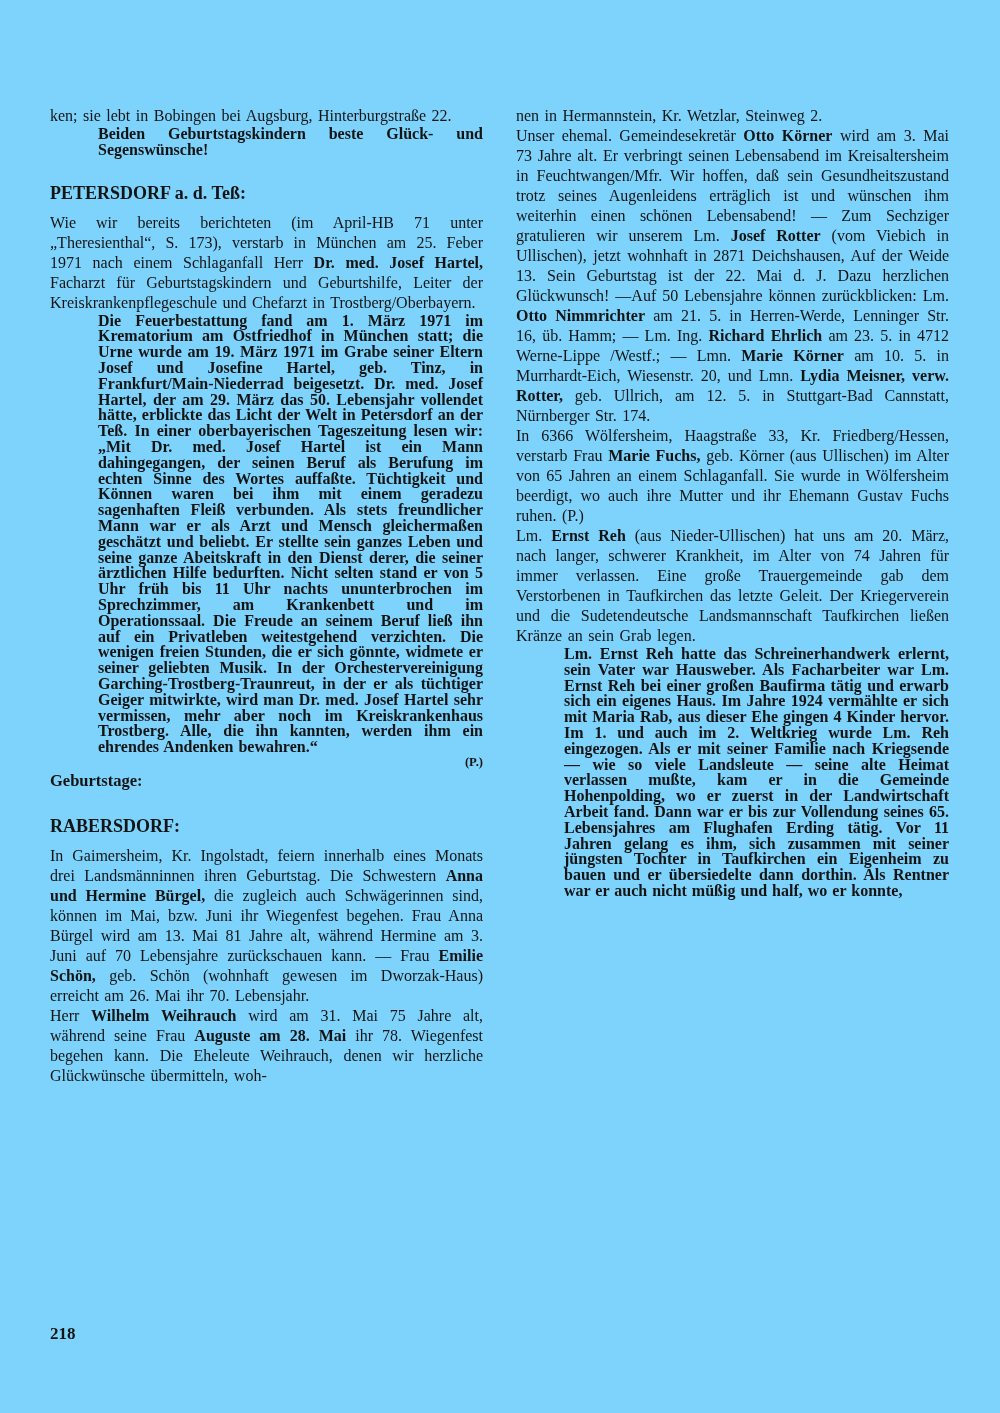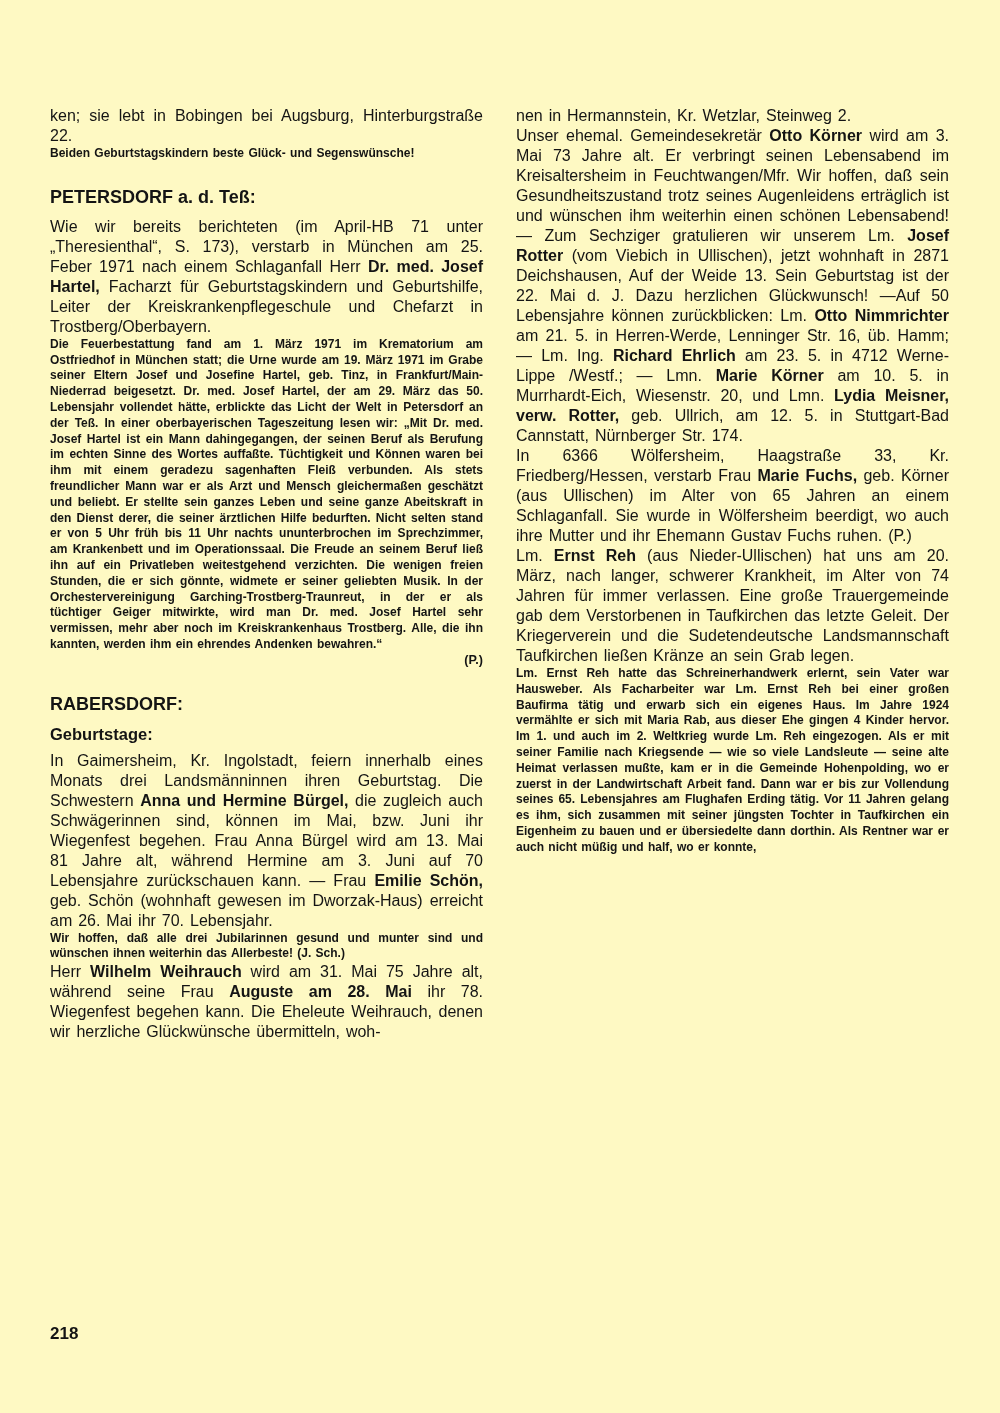--- a/index.html
+++ b/index.html
@@ -4,23 +4,23 @@
 <style>
   html, body {
     margin: 0;
     padding: 0;
     background: #ffffff;
   }
   .page {
     position: relative;
     width: 1000px;
     height: 1413px;
-    background: #fef9c3;
+    background: #7dd3fc;
     color: #141414;
-    font-family: Liberation Sans, sans-serif;
+    font-family: Liberation Serif, serif;
     overflow: hidden;
   }
   .columns {
     position: absolute;
     top: 106px;
     left: 50px;
     width: 900px;
     display: flex;
     gap: 33px;
   }
@@ -31,25 +31,26 @@
     margin: 0;
     padding: 0;
   }
   .body {
     font-size: 16px;
     line-height: 20px;
     text-align: justify;
     word-spacing: 1.5px;
   }
   .small {
-    font-size: 12px;
+    font-size: 16px;
     line-height: 15.8px;
     text-align: justify;
     font-weight: bold;
     word-spacing: 1px;
+    margin-left: 48px;
   }
   .small-right {
     font-size: 12.6px;
     line-height: 15.8px;
     text-align: right;
     font-weight: bold;
   }
   .heading {
     font-size: 18px;
     line-height: 22px;
@@ -83,24 +84,23 @@
 
 <div class="page">
   <div class="columns">
     <div class="col">
         <p class="blk body"><span>ken; sie lebt in Bobingen bei Augsburg, Hinterburgstraße 22.</span></p>
         <p class="blk small"><span>Beiden Geburtstagskindern beste Glück- und Segenswünsche!</span></p>
         <h2 class="blk heading"><span>PETERSDORF a. d. Teß:</span></h2>
         <p class="blk body"><span>Wie wir bereits berichteten (im April-HB 71 unter „Theresienthal“, S. 173), verstarb in München am 25. Feber 1971 nach einem Schlaganfall Herr </span><span class="b">Dr. med. Josef Hartel,</span><span> Facharzt für Geburtstagskindern und Geburtshilfe, Leiter der Kreiskrankenpflegeschule und Chefarzt in Trostberg/Oberbayern.</span></p>
         <p class="blk small"><span>Die Feuerbestattung fand am 1. März 1971 im Krematorium am Ostfriedhof in München statt; die Urne wurde am 19. März 1971 im Grabe seiner Eltern Josef und Josefine Hartel, geb. Tinz, in Frankfurt/Main-Niederrad beigesetzt. Dr. med. Josef Hartel, der am 29. März das 50. Lebensjahr vollendet hätte, erblickte das Licht der Welt in Petersdorf an der Teß. In einer oberbayerischen Tageszeitung lesen wir: „Mit Dr. med. Josef Hartel ist ein Mann dahingegangen, der seinen Beruf als Berufung im echten Sinne des Wortes auffaßte. Tüchtigkeit und Können waren bei ihm mit einem geradezu sagenhaften Fleiß verbunden. Als stets freundlicher Mann war er als Arzt und Mensch gleichermaßen geschätzt und beliebt. Er stellte sein ganzes Leben und seine ganze Abeitskraft in den Dienst derer, die seiner ärztlichen Hilfe bedurften. Nicht selten stand er von 5 Uhr früh bis 11 Uhr nachts ununterbrochen im Sprechzimmer, am Krankenbett und im Operationssaal. Die Freude an seinem Beruf ließ ihn auf ein Privatleben weitestgehend verzichten. Die wenigen freien Stunden, die er sich gönnte, widmete er seiner geliebten Musik. In der Orchestervereinigung Garching-Trostberg-Traunreut, in der er als tüchtiger Geiger mitwirkte, wird man Dr. med. Josef Hartel sehr vermissen, mehr aber noch im Kreiskrankenhaus Trostberg. Alle, die ihn kannten, werden ihm ein ehrendes Andenken bewahren.“</span></p>
         <p class="blk small-right"><span>(P.)</span></p>
+        <h2 class="blk subheading"><span>Geburtstage:</span></h2>
         <h2 class="blk heading"><span>RABERSDORF:</span></h2>
-        <h2 class="blk subheading"><span>Geburtstage:</span></h2>
         <p class="blk body"><span>In Gaimersheim, Kr. Ingolstadt, feiern innerhalb eines Monats drei Landsmänninnen ihren Geburtstag. Die Schwestern </span><span class="b">Anna und Hermine Bürgel,</span><span> die zugleich auch Schwägerinnen sind, können im Mai, bzw. Juni ihr Wiegenfest begehen. Frau Anna Bürgel wird am 13. Mai 81 Jahre alt, während Hermine am 3. Juni auf 70 Lebensjahre zurückschauen kann. — Frau </span><span class="b">Emilie Schön,</span><span> geb. Schön (wohnhaft gewesen im Dworzak-Haus) erreicht am 26. Mai ihr 70. Lebensjahr.</span></p>
-        <p class="blk small"><span>Wir hoffen, daß alle drei Jubilarinnen gesund und munter sind und wünschen ihnen weiterhin das Allerbeste! (J. Sch.)</span></p>
         <p class="blk body"><span>Herr </span><span class="b">Wilhelm Weihrauch</span><span> wird am 31. Mai 75 Jahre alt, während seine Frau </span><span class="b">Auguste am 28. Mai</span><span> ihr 78. Wiegenfest begehen kann. Die Eheleute Weihrauch, denen wir herzliche Glückwünsche übermitteln, woh-</span></p>
       </div>
     <div class="col">
         <p class="blk body"><span>nen in Hermannstein, Kr. Wetzlar, Steinweg 2.</span></p>
         <p class="blk body"><span>Unser ehemal. Gemeindesekretär </span><span class="b">Otto Körner</span><span> wird am 3. Mai 73 Jahre alt. Er verbringt seinen Lebensabend im Kreisaltersheim in Feuchtwangen/Mfr. Wir hoffen, daß sein Gesundheitszustand trotz seines Augenleidens erträglich ist und wünschen ihm weiterhin einen schönen Lebensabend! — Zum Sechziger gratulieren wir unserem Lm. </span><span class="b">Josef Rotter</span><span> (vom Viebich in Ullischen), jetzt wohnhaft in 2871 Deichshausen, Auf der Weide 13. Sein Geburtstag ist der 22. Mai d. J. Dazu herzlichen Glückwunsch! —Auf 50 Lebensjahre können zurückblicken: Lm. </span><span class="b">Otto Nimmrichter</span><span> am 21. 5. in Herren-Werde, Lenninger Str. 16, üb. Hamm; — Lm. Ing. </span><span class="b">Richard Ehrlich</span><span> am 23. 5. in 4712 Werne-Lippe /Westf.; — Lmn. </span><span class="b">Marie Körner</span><span> am 10. 5. in Murrhardt-Eich, Wiesenstr. 20, und Lmn. </span><span class="b">Lydia Meisner, verw. Rotter,</span><span> geb. Ullrich, am 12. 5. in Stuttgart-Bad Cannstatt, Nürnberger Str. 174.</span></p>
         <p class="blk body"><span>In 6366 Wölfersheim, Haagstraße 33, Kr. Friedberg/Hessen, verstarb Frau </span><span class="b">Marie Fuchs,</span><span> geb. Körner (aus Ullischen) im Alter von 65 Jahren an einem Schlaganfall. Sie wurde in Wölfersheim beerdigt, wo auch ihre Mutter und ihr Ehemann Gustav Fuchs ruhen. (P.)</span></p>
         <p class="blk body"><span>Lm. </span><span class="b">Ernst Reh</span><span> (aus Nieder-Ullischen) hat uns am 20. März, nach langer, schwerer Krankheit, im Alter von 74 Jahren für immer verlassen. Eine große Trauergemeinde gab dem Verstorbenen in Taufkirchen das letzte Geleit. Der Kriegerverein und die Sudetendeutsche Landsmannschaft Taufkirchen ließen Kränze an sein Grab legen.</span></p>
         <p class="blk small"><span>Lm. Ernst Reh hatte das Schreinerhandwerk erlernt, sein Vater war Hausweber. Als Facharbeiter war Lm. Ernst Reh bei einer großen Baufirma tätig und erwarb sich ein eigenes Haus. Im Jahre 1924 vermählte er sich mit Maria Rab, aus dieser Ehe gingen 4 Kinder hervor. Im 1. und auch im 2. Weltkrieg wurde Lm. Reh eingezogen. Als er mit seiner Familie nach Kriegsende — wie so viele Landsleute — seine alte Heimat verlassen mußte, kam er in die Gemeinde Hohenpolding, wo er zuerst in der Landwirtschaft Arbeit fand. Dann war er bis zur Vollendung seines 65. Lebensjahres am Flughafen Erding tätig. Vor 11 Jahren gelang es ihm, sich zusammen mit seiner jüngsten Tochter in Taufkirchen ein Eigenheim zu bauen und er übersiedelte dann dorthin. Als Rentner war er auch nicht müßig und half, wo er konnte,</span></p>
       </div>
   </div>

